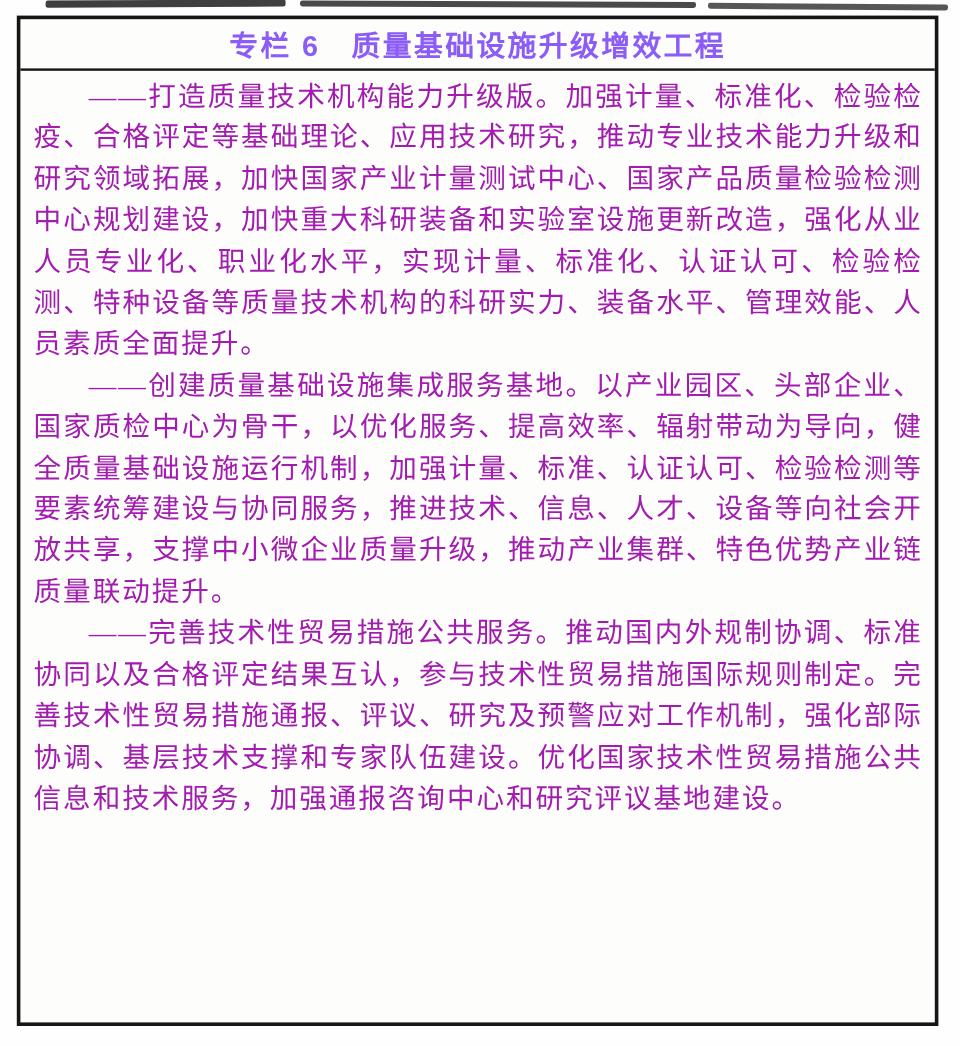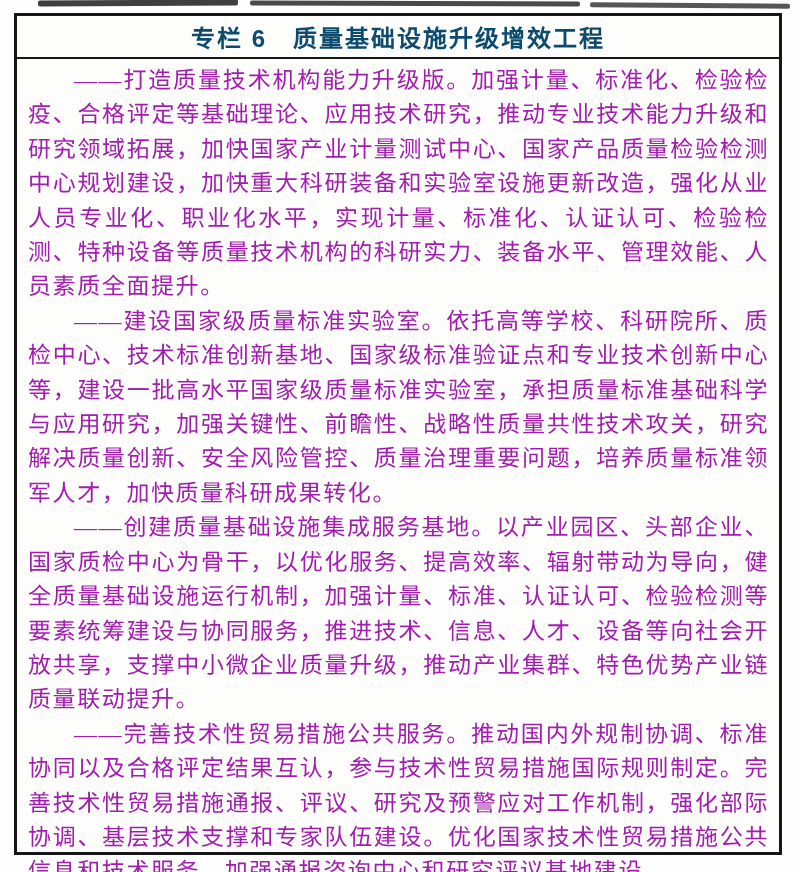--- a/index.html
+++ b/index.html
@@ -44,21 +44,21 @@
     border-bottom: 2px solid #161616;
     display: flex;
     align-items: center;
     justify-content: center;
   }
   .panel-title {
     font-family: "Liberation Sans", sans-serif;
     font-weight: 700;
     font-size: 24px;
     letter-spacing: 2px;
-    color: #0c4a6e;
+    color: #8b5cf6;
     white-space: pre;
   }
 
   .panel-body {
     box-sizing: border-box;
     padding: 5px 10px 8px 11px;
   }
   .panel-body p {
     margin: 0;
     font-size: 23px;
@@ -77,17 +77,16 @@
 <div class="scan-streak streak-a"></div>
 <div class="scan-streak streak-b"></div>
 <div class="scan-streak streak-c"></div>
 
 <div class="panel">
   <div class="panel-header">
     <span class="panel-title">专栏 6　质量基础设施升级增效工程</span>
   </div>
   <div class="panel-body">
     <p>——打造质量技术机构能力升级版。加强计量、标准化、检验检疫、合格评定等基础理论、应用技术研究，推动专业技术能力升级和研究领域拓展，加快国家产业计量测试中心、国家产品质量检验检测中心规划建设，加快重大科研装备和实验室设施更新改造，强化从业人员专业化、职业化水平，实现计量、标准化、认证认可、检验检测、特种设备等质量技术机构的科研实力、装备水平、管理效能、人员素质全面提升。</p>
-    <p>——建设国家级质量标准实验室。依托高等学校、科研院所、质检中心、技术标准创新基地、国家级标准验证点和专业技术创新中心等，建设一批高水平国家级质量标准实验室，承担质量标准基础科学与应用研究，加强关键性、前瞻性、战略性质量共性技术攻关，研究解决质量创新、安全风险管控、质量治理重要问题，培养质量标准领军人才，加快质量科研成果转化。</p>
     <p>——创建质量基础设施集成服务基地。以产业园区、头部企业、国家质检中心为骨干，以优化服务、提高效率、辐射带动为导向，健全质量基础设施运行机制，加强计量、标准、认证认可、检验检测等要素统筹建设与协同服务，推进技术、信息、人才、设备等向社会开放共享，支撑中小微企业质量升级，推动产业集群、特色优势产业链质量联动提升。</p>
     <p>——完善技术性贸易措施公共服务。推动国内外规制协调、标准协同以及合格评定结果互认，参与技术性贸易措施国际规则制定。完善技术性贸易措施通报、评议、研究及预警应对工作机制，强化部际协调、基层技术支撑和专家队伍建设。优化国家技术性贸易措施公共信息和技术服务，加强通报咨询中心和研究评议基地建设。</p>
   </div>
 </div>
 
 </body></html>

